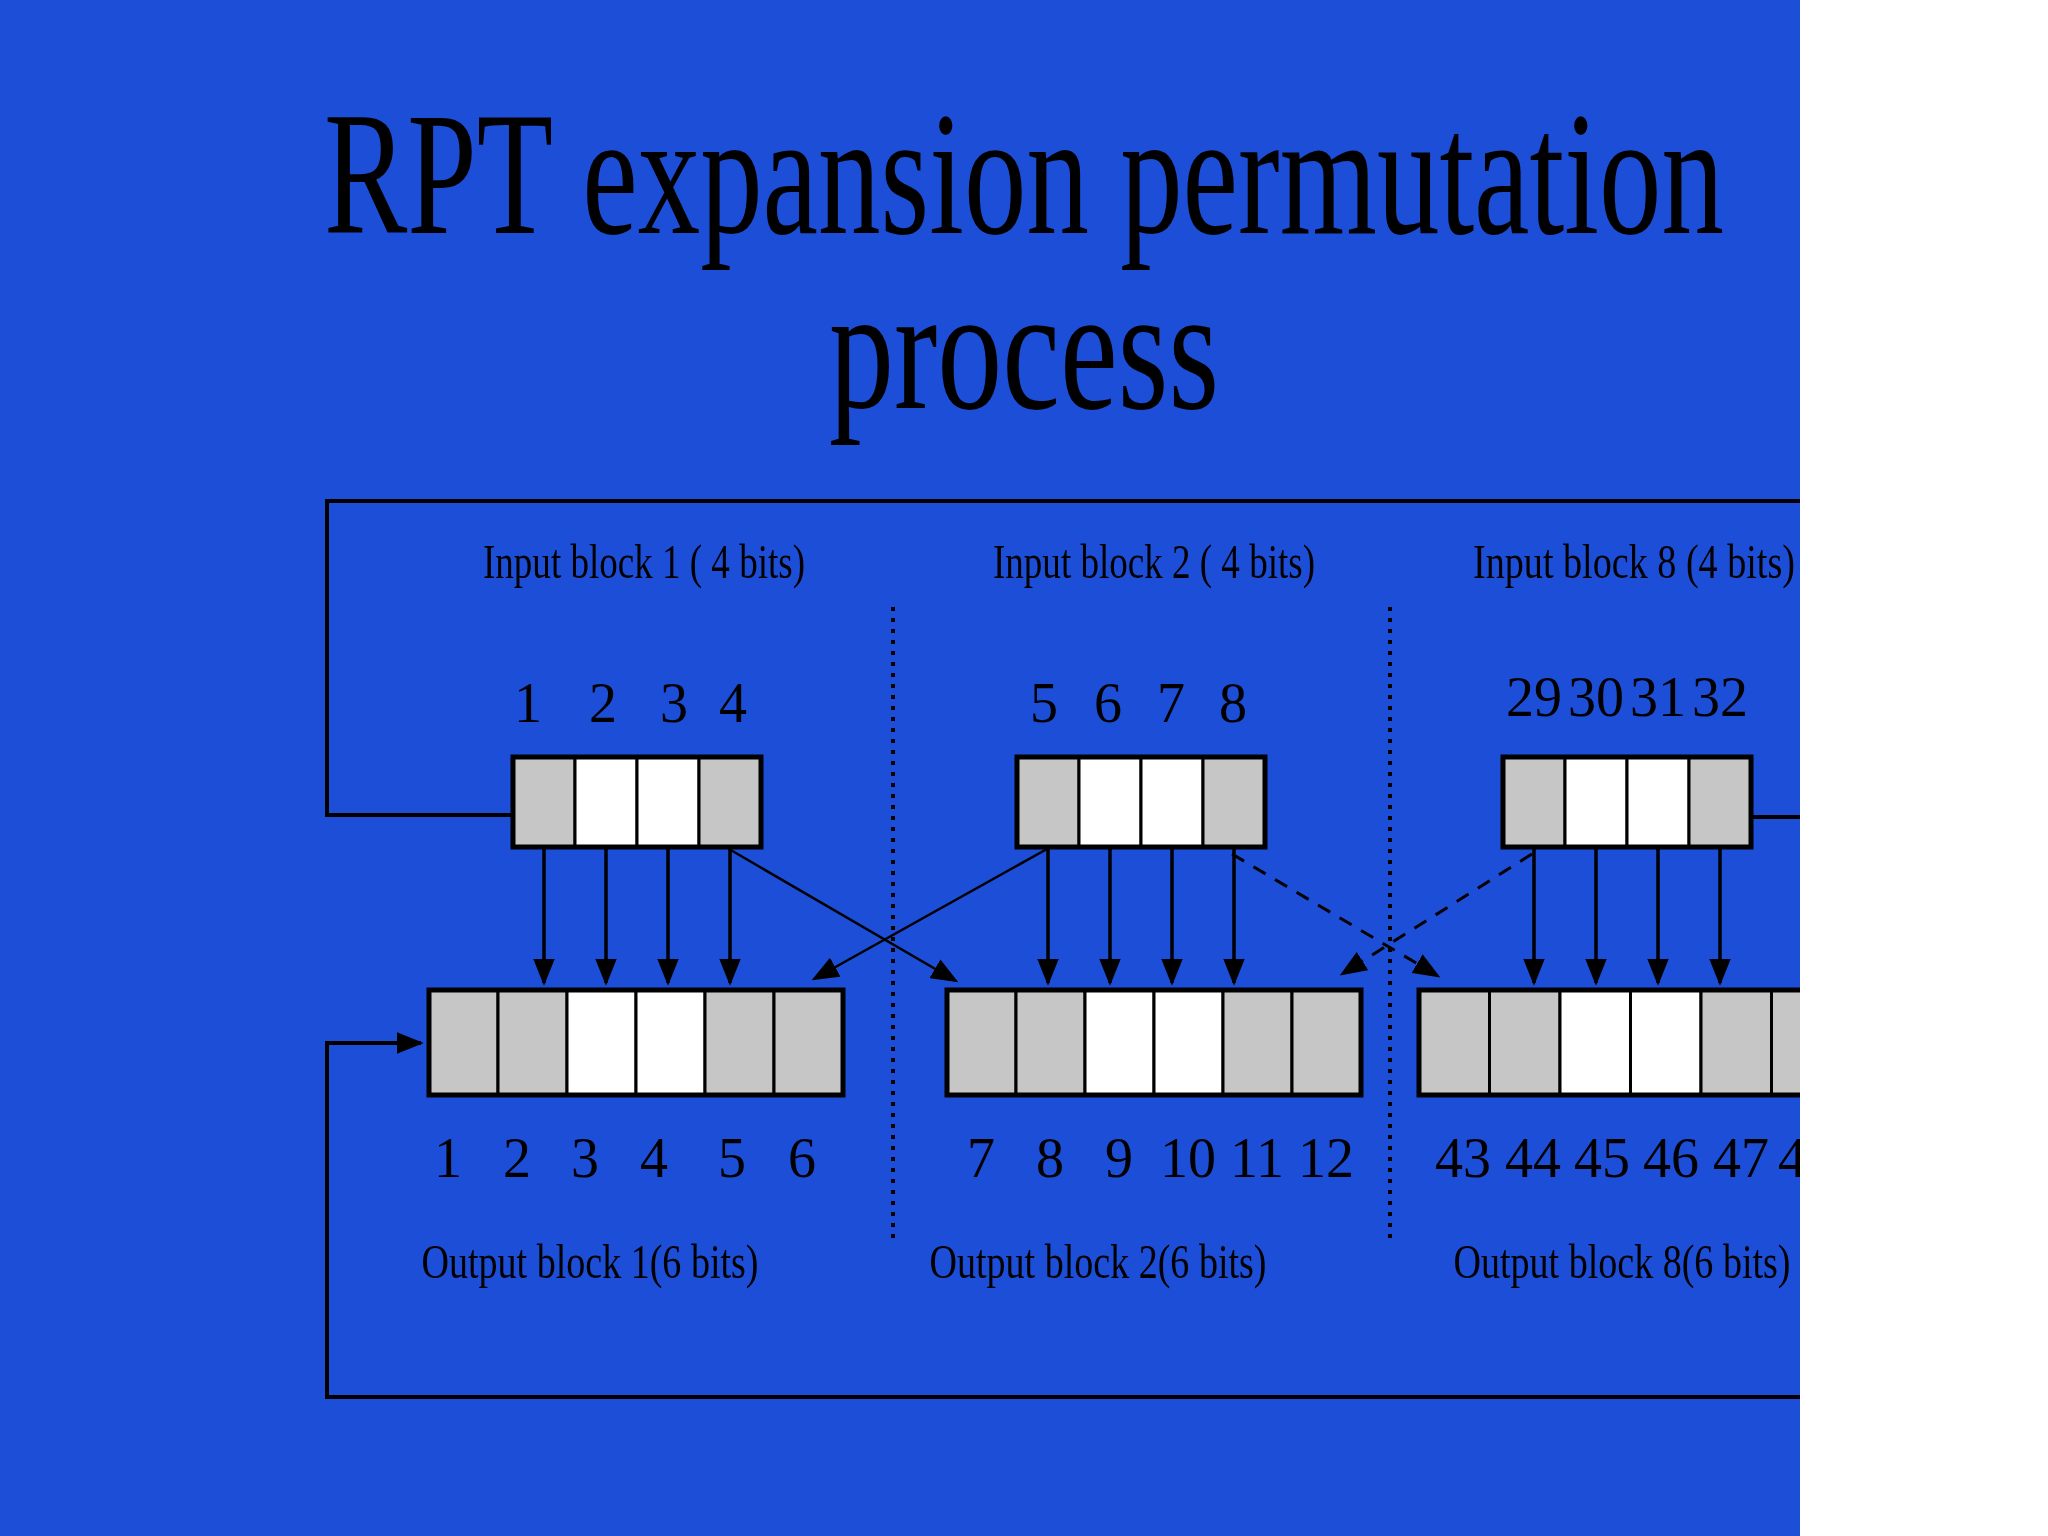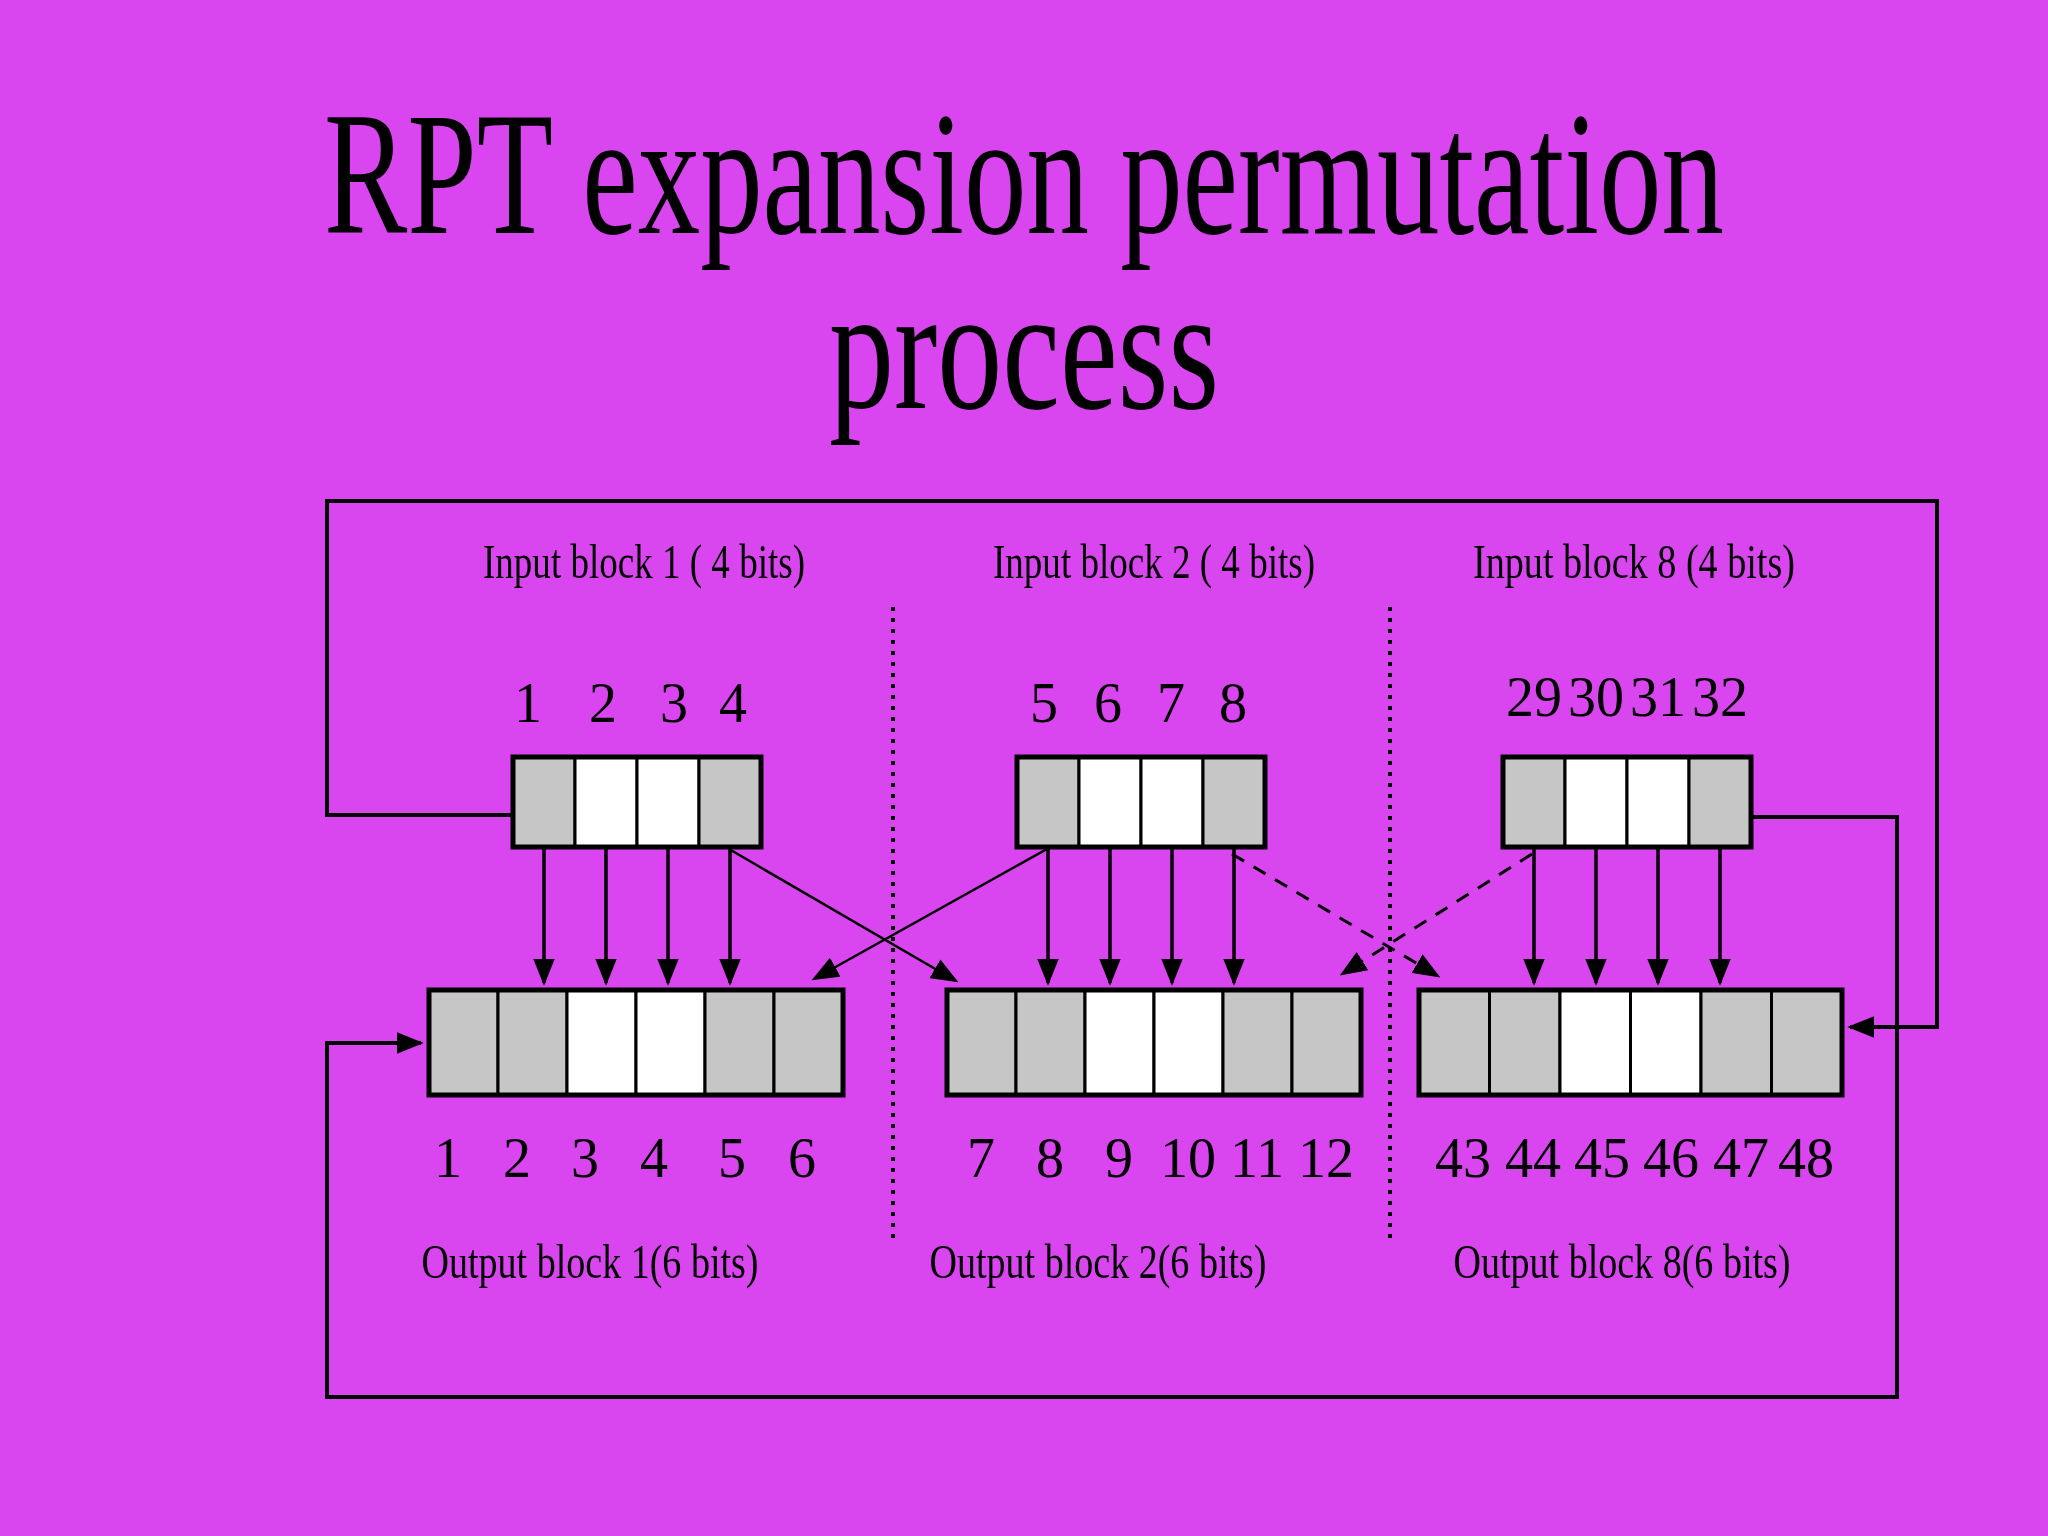--- a/index.html
+++ b/index.html
@@ -2,23 +2,23 @@
 <html><head>
 <meta charset="utf-8">
 <style>
   html, body {
     margin: 0;
     padding: 0;
     background: #ffffff;
   }
   .slide {
     position: relative;
-    width: 2048px;
+    width: 1800px;
     height: 1536px;
-    background: #d946ef;
+    background: #1d4ed8;
     overflow: hidden;
   }
   svg {
     display: block;
     width: 2048px;
     height: 1536px;
   }
   text {
     font-family: "Liberation Serif", "DejaVu Serif", serif;
     fill: #000000;

